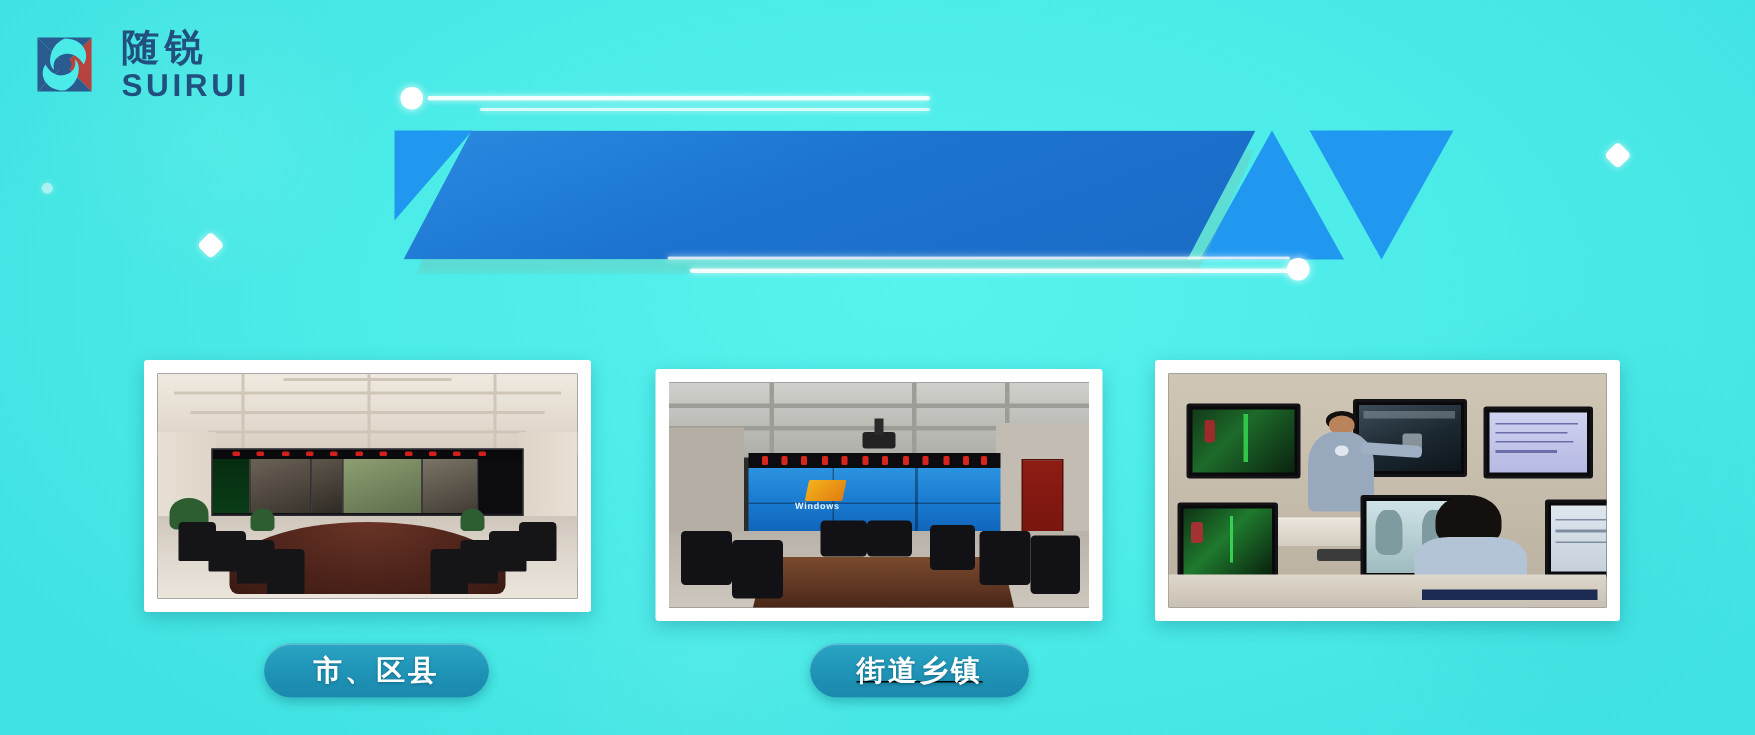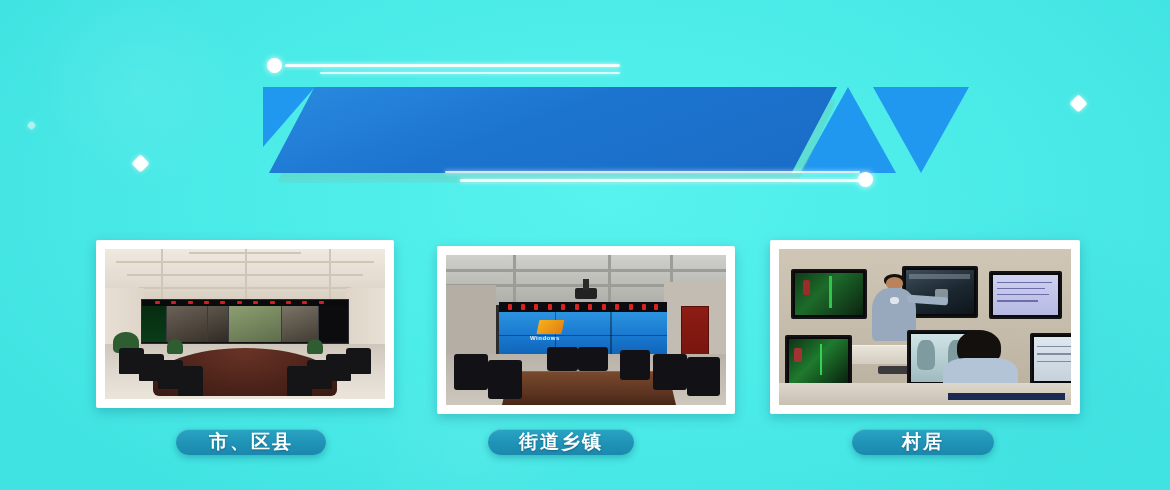--- a/index.html
+++ b/index.html
@@ -52,21 +52,21 @@
     text-shadow:2px 3px 6px rgba(8,48,92,.55);
   }
 
   
   .card{position:absolute;background:#fff;padding:9px;border-radius:2px;
         box-shadow:0 4px 12px rgba(0,70,95,.25);z-index:5;}
   .photo{width:100%;height:100%;position:relative;overflow:hidden;background:#2b2b2b;}
 
   
   .pill{position:absolute;z-index:6;display:flex;align-items:center;justify-content:center;
-        height:26px;border-radius:18px;
+        height:36px;border-radius:18px;
         background:linear-gradient(180deg,#2aa5c4 0%,#1f93b6 55%,#1b88ad 100%);
         box-shadow:0 3px 7px rgba(0,70,95,.3), inset 0 1px 0 rgba(255,255,255,.25);}
   .pill span{color:#fff;font-size:19px;font-weight:700;letter-spacing:2px;
              font-family:"DejaVu Sans","Liberation Sans",sans-serif;
              text-shadow:0 1px 2px rgba(0,50,70,.4);}
 
   
   .p1-ceil{position:absolute;left:0;top:0;width:100%;height:36%;
            background:linear-gradient(180deg,#efe9df 0%,#e3dbd0 60%,#d6cdc0 100%);}
   .p1-ceil i{position:absolute;background:#cfc6b8;height:2px;}
@@ -126,20 +126,41 @@
 </style>
 </head>
 <body>
 
 <div id="stage">
 
   <div class="diamond" style="left:134px;top:157px;width:13px;height:13px;"></div>
   <div class="diamond" style="left:1072px;top:97px;width:13px;height:13px;"></div>
   <div class="diamond" style="left:28px;top:122px;width:7px;height:7px;opacity:.55;"></div>
 
+  <div class="logo-wrap">
+    <div class="logo-mark">
+      <svg viewBox="0 0 100 100" width="58" height="58">
+        <g transform="rotate(45 50 50)">
+          <path d="M50 6 L94 50 L50 50 Z" fill="#b8423e"></path>
+          <path d="M94 50 L50 94 L50 50 Z" fill="#2a5b8f"></path>
+          <path d="M50 94 L6 50 L50 50 Z" fill="#2a5b8f"></path>
+          <path d="M6 50 L50 6 L50 50 Z" fill="#2a5b8f"></path>
+        </g>
+        <path d="M50 20 C72 20 80 38 72 50 C66 40 58 36 50 38 C40 40 36 48 38 56
+                 C30 50 32 28 50 20 Z" fill="#4aebe9"></path>
+        <path d="M50 80 C28 80 20 62 28 50 C34 60 42 64 50 62 C60 60 64 52 62 44
+                 C70 50 68 72 50 80 Z" fill="#4aebe9"></path>
+        <circle cx="50" cy="50" r="8" fill="#2a5b8f"></circle>
+      </svg>
+    </div>
+    <div class="logo-text">
+      <div class="logo-cn">随锐</div>
+      <div class="logo-en">SUIRUI</div>
+    </div>
+  </div>
 
   <div class="banner">
 
     <div class="bar-dot" style="left:12px;top:3px;"></div>
     <div class="bar-line" style="left:30px;top:9px;width:335px;"></div>
     <div class="bar-line" style="left:65px;top:17px;width:300px;height:2px;opacity:.85;"></div>
 
     <div class="tri" style="left:545px;top:32px;border-left:48px solid transparent;border-right:48px solid transparent;border-bottom:86px solid #2098f0;"></div>
     <div class="tri" style="left:618px;top:32px;border-left:48px solid transparent;border-right:48px solid transparent;border-top:86px solid #2098f0;"></div>
 
@@ -314,20 +335,17 @@
       <div class="p3-person" style="left:56%;top:70%;width:26%;height:30%;background:#b3c4d6;border-radius:30% 30% 0 0;"></div>
 
       <div class="p3-desk"></div>
       <div style="position:absolute;left:58%;bottom:3%;width:40%;height:5%;background:#1b2a52;"></div>
     </div>
   </div>
 
   <div class="pill" style="left:176px;top:429px;width:150px;">
     <span>市、区县</span>
   </div>
-  <div class="pill" style="left:488px;top:429px;width:146px;">
+  <div class="pill" style="left:540px;top:429px;width:146px;text-decoration:underline;">
     <span>街道乡镇</span>
   </div>
-  <div class="pill" style="left:852px;top:429px;width:142px;">
-    <span>村居</span>
-  </div>
 
 </div>
 
 </body></html>

